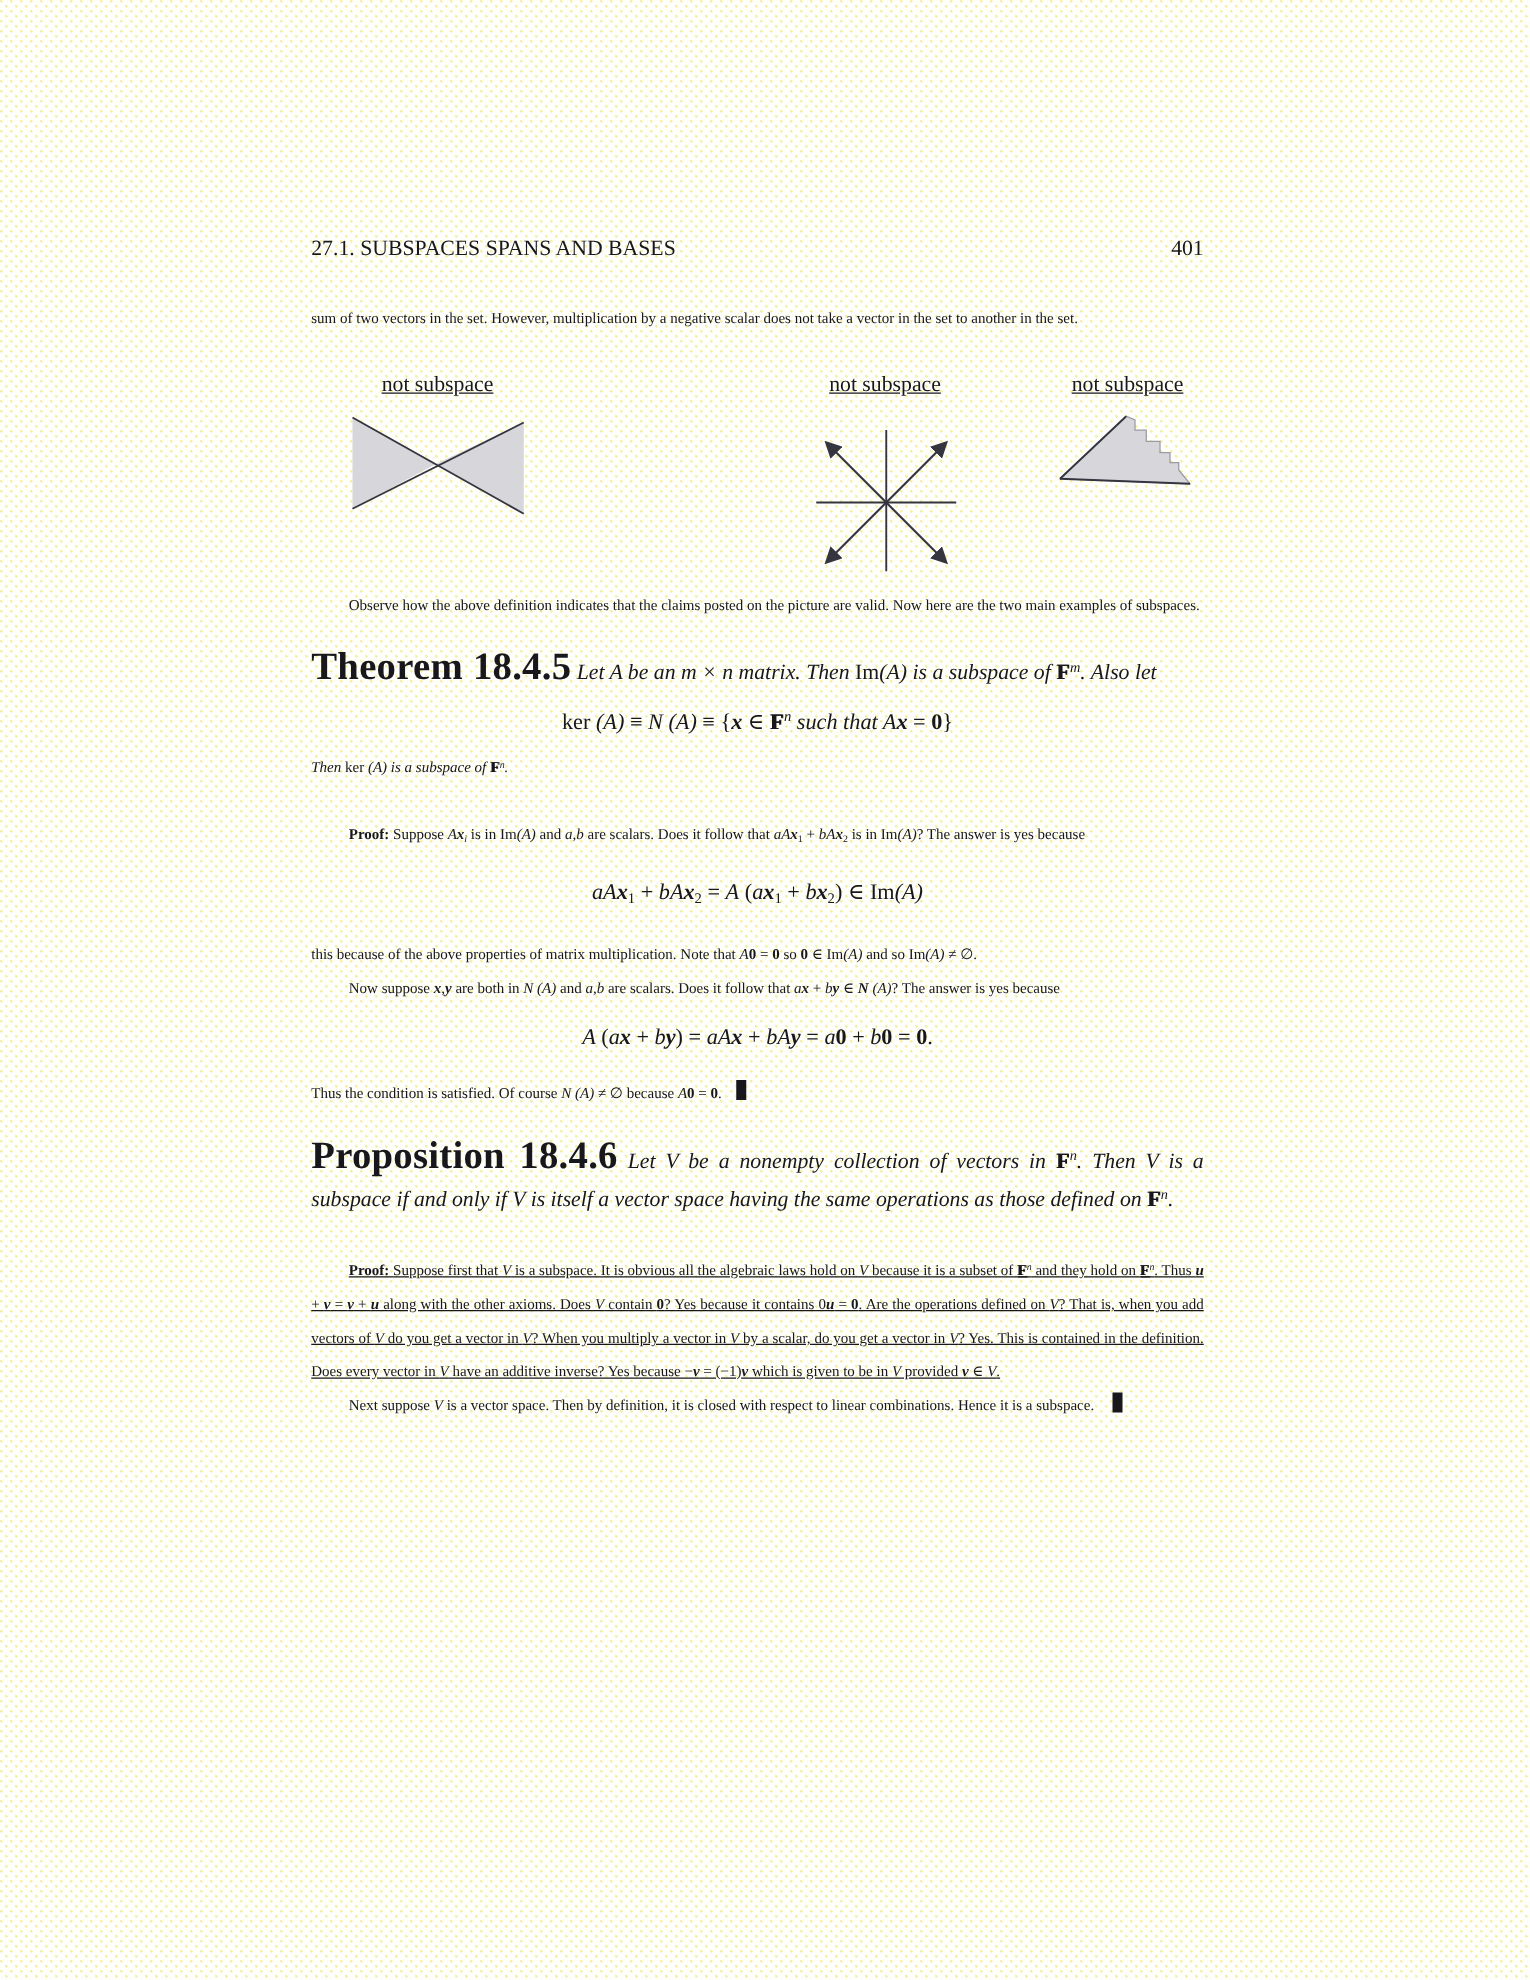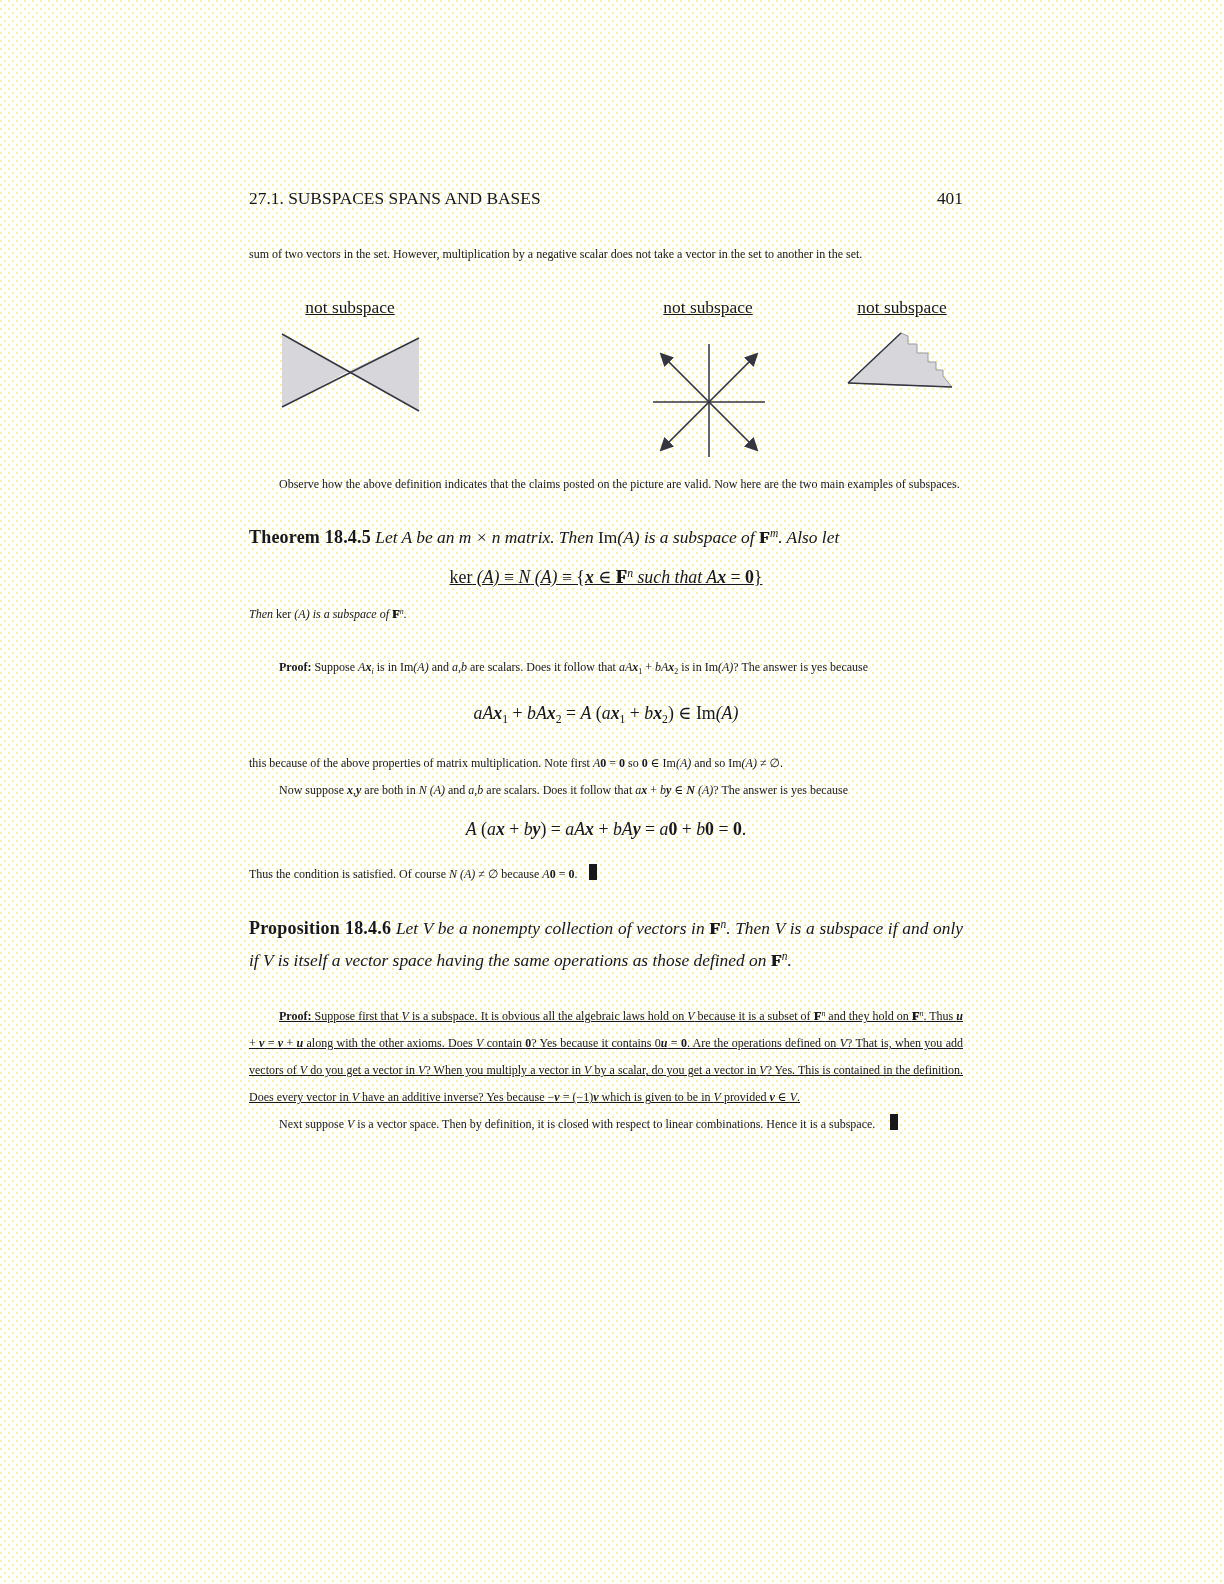--- a/index.html
+++ b/index.html
@@ -25,21 +25,21 @@
     background-size:8px 8px, 8px 8px;
     background-position:0 0, 4px 4px;
     overflow:hidden;
   }
   .col { position:absolute; left:249px; top:187px; width:714px; }
   .hdr { display:flex; justify-content:space-between; font-size:17.4px; line-height:22px; }
   p.body { font-size:12px; line-height:27px; text-align:justify; }
   p.ind { text-indent:30px; }
   p.eq  { font-size:17.8px; line-height:27px; text-align:center; }
   .thm  { font-size:17.4px; line-height:28px; text-align:justify; }
-  .r-h  { font-weight:bold; font-style:normal; font-size:18px; letter-spacing:0.2px; }
+  .r-h  { font-weight:bold; font-style:normal; font-size:31px; letter-spacing:0.2px; }
   .r-i  { font-style:italic; }
   .r-b  { font-weight:bold; }
   .r-bi { font-weight:bold; font-style:italic; }
   .r-sub  { font-size:0.66em; vertical-align:-0.32em; }
   .r-isub { font-size:0.66em; vertical-align:-0.32em; font-style:italic; }
   .r-isup { font-size:0.66em; vertical-align:0.5em; font-style:italic; }
   .r-bb { font-weight:bold; letter-spacing:0.4px; text-shadow:0.7px 0 0 currentColor; }
   .r-link { color:var(--link); cursor:pointer; }
   .r-qed { display:inline-block; width:8px; height:16px; background:var(--ink);
            margin-left:12px; vertical-align:-2px; }
@@ -55,21 +55,21 @@
   .sline  { stroke:var(--figstroke); stroke-width:1.5; fill:none; }
   .sline2 { stroke:var(--figstroke); stroke-width:1.7; fill:none; }
   .gline  { stroke:var(--axisgray);  stroke-width:3;   fill:none; }
   .ffill  { fill:var(--figfill); }
   .fedge  { fill:var(--figfill); stroke:#9a9aa3; stroke-width:1; }
   .ah     { fill:var(--figstroke); }
   
   .mt-p1   { margin-top:32px; }
   .mt-p2   { margin-top:3px;  }
   .mt-thm  { margin-top:21px; }
-  .mt-eq1  { margin:9px 0 7px 0;text-decoration:underline; }
+  .mt-eq1  { margin:9px 0 7px 0; }
   .mt-pf1  { margin-top:26px; }
   .mt-eq2  { margin:16px 0 17px 0; }
   .mt-eq3  { margin:12px 0 18px 0; }
   .mt-prop { margin-top:22px; }
   .mt-pf2  { margin-top:27px;text-decoration:underline; }
 </style>
 </head>
 <body>
 
 <div class="col">
@@ -127,21 +127,21 @@
   <p class="thm mt-thm"><span class="r-h">Theorem 18.4.5</span><span>  </span><span class="r-i">Let A be an m × n matrix. Then </span><span>Im</span><span class="r-i">(A)</span><span class="r-i"> is a subspace of </span><span class="r-bb">F</span><span class="r-isup">m</span><span class="r-i">. Also let</span></p>
 
   <p class="eq mt-eq1"><span>ker</span><span class="r-i"> (A) </span><span>≡ </span><span class="r-i">N</span><span class="r-i"> (A) </span><span>≡ {</span><span class="r-bi">x</span><span> ∈ </span><span class="r-bb">F</span><span class="r-isup">n</span><span class="r-i"> such that A</span><span class="r-bi">x</span><span> = </span><span class="r-b">0</span><span>}</span></p>
 
   <p class="body"><span class="r-i">Then </span><span>ker</span><span class="r-i"> (A)</span><span class="r-i"> is a subspace of </span><span class="r-bb">F</span><span class="r-isup">n</span><span class="r-i">.</span></p>
 
   <p class="body ind mt-pf1"><span class="r-b">Proof: </span><span>Suppose </span><span class="r-i">A</span><span class="r-bi">x</span><span class="r-isub">i</span><span> is in Im</span><span class="r-i">(A)</span><span> and </span><span class="r-i">a,b</span><span> are scalars. Does it follow that </span><span class="r-i">aA</span><span class="r-bi">x</span><span class="r-sub">1</span><span> + </span><span class="r-i">bA</span><span class="r-bi">x</span><span class="r-sub">2</span><span> is in Im</span><span class="r-i">(A)</span><span>? The answer is yes because</span></p>
 
   <p class="eq mt-eq2"><span class="r-i">aA</span><span class="r-bi">x</span><span class="r-sub">1</span><span> + </span><span class="r-i">bA</span><span class="r-bi">x</span><span class="r-sub">2</span><span> = </span><span class="r-i">A</span><span> (</span><span class="r-i">a</span><span class="r-bi">x</span><span class="r-sub">1</span><span> + </span><span class="r-i">b</span><span class="r-bi">x</span><span class="r-sub">2</span><span>) ∈ Im</span><span class="r-i">(A)</span></p>
 
-  <p class="body"><span>this because of the above properties of matrix multiplication.  Note first </span><span class="r-i">A</span><span class="r-b">0</span><span> = </span><span class="r-b">0</span><span> so </span><span class="r-b">0</span><span> ∈ Im</span><span class="r-i">(A)</span><span> and so Im</span><span class="r-i">(A)</span><span> ≠ ∅.</span></p>
+  <p class="body"><span>this because of the above properties of matrix multiplication.  Note that </span><span class="r-i">A</span><span class="r-b">0</span><span> = </span><span class="r-b">0</span><span> so </span><span class="r-b">0</span><span> ∈ Im</span><span class="r-i">(A)</span><span> and so Im</span><span class="r-i">(A)</span><span> ≠ ∅.</span></p>
 
   <p class="body ind"><span>Now suppose </span><span class="r-bi">x</span><span>,</span><span class="r-bi">y</span><span> are both in </span><span class="r-i">N</span><span class="r-i"> (A)</span><span> and </span><span class="r-i">a,b</span><span> are scalars.  Does it follow that </span><span class="r-i">a</span><span class="r-bi">x</span><span> + </span><span class="r-i">b</span><span class="r-bi">y</span><span> ∈ </span><span class="r-bi">N</span><span class="r-i"> (A)</span><span>? The answer is yes because</span></p>
 
   <p class="eq mt-eq3"><span class="r-i">A</span><span> (</span><span class="r-i">a</span><span class="r-bi">x</span><span> + </span><span class="r-i">b</span><span class="r-bi">y</span><span>) = </span><span class="r-i">aA</span><span class="r-bi">x</span><span> + </span><span class="r-i">bA</span><span class="r-bi">y</span><span> = </span><span class="r-i">a</span><span class="r-b">0</span><span> + </span><span class="r-i">b</span><span class="r-b">0</span><span> = </span><span class="r-b">0</span><span>.</span></p>
 
   <p class="body"><span>Thus the condition is satisfied. Of course </span><span class="r-i">N</span><span class="r-i"> (A)</span><span> ≠ ∅ because </span><span class="r-i">A</span><span class="r-b">0</span><span> = </span><span class="r-b">0</span><span>.</span><span class="r-qed"></span></p>
 
 
   <p class="thm mt-prop"><span class="r-h">Proposition 18.4.6</span><span>  </span><span class="r-i">Let V be a nonempty collection of vectors in </span><span class="r-bb">F</span><span class="r-isup">n</span><span class="r-i">. Then V is a subspace if and only if V is itself a vector space having the same operations as those defined on </span><span class="r-bb">F</span><span class="r-isup">n</span><span class="r-i">.</span></p>
 

